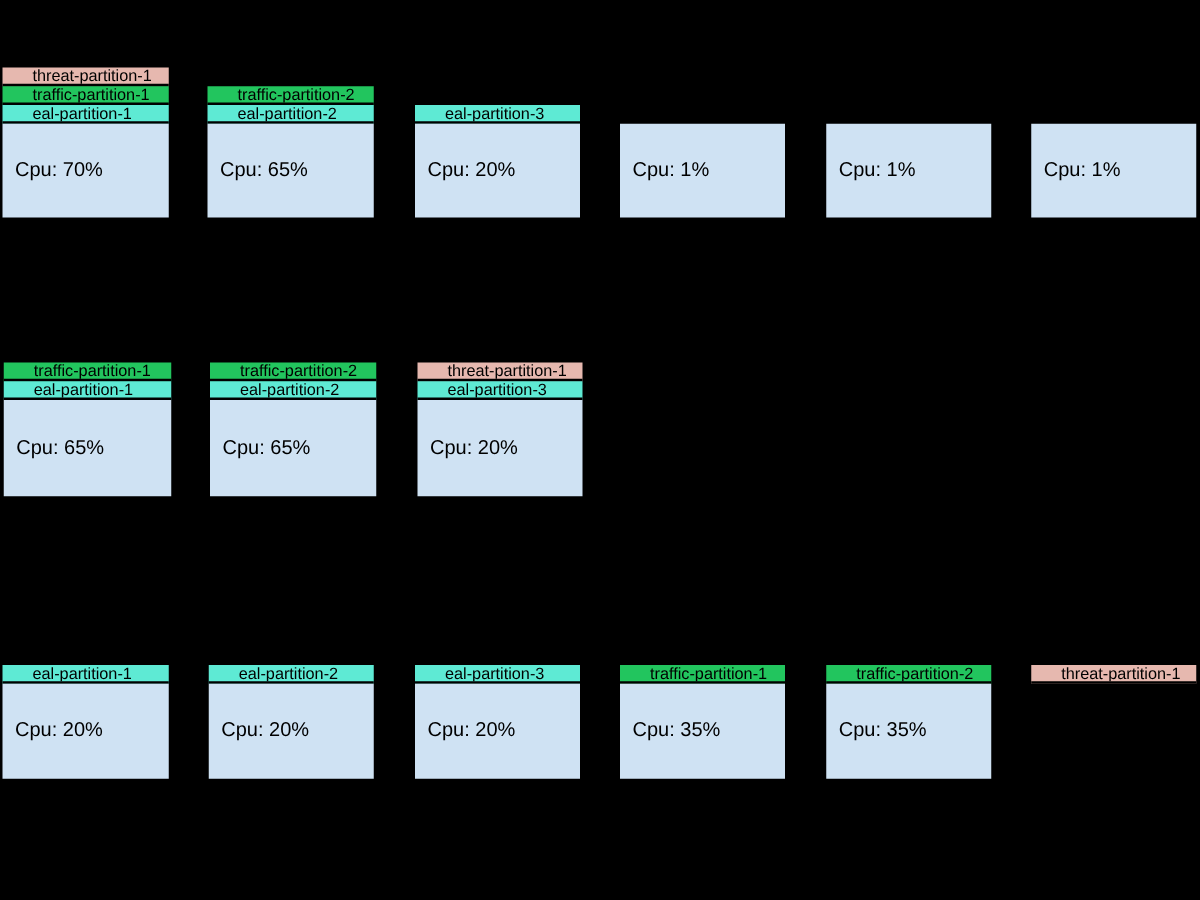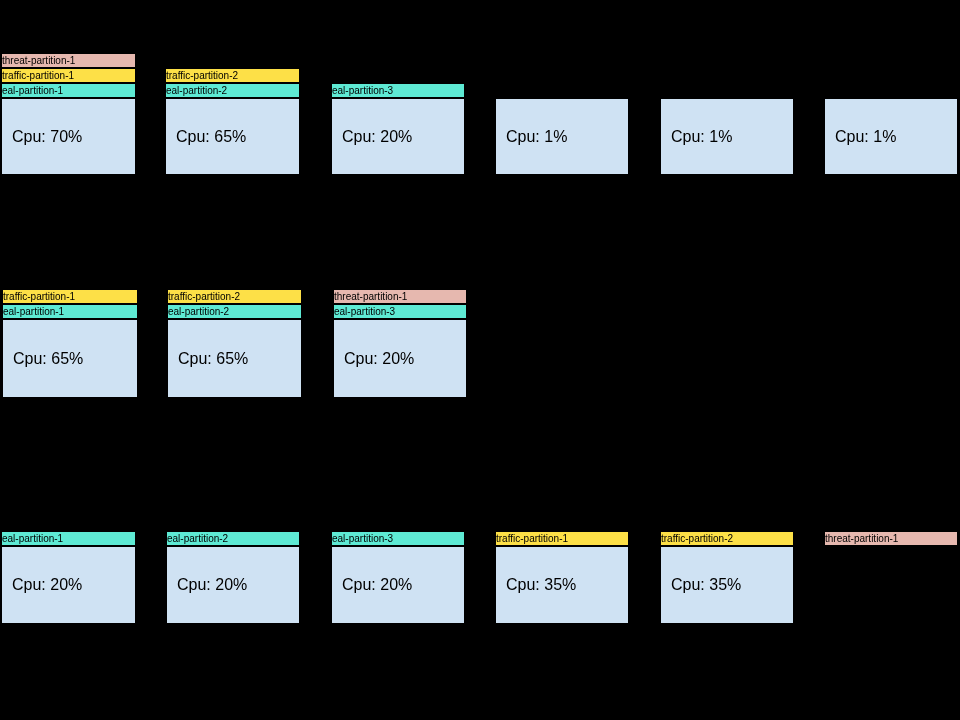--- a/index.html
+++ b/index.html
@@ -17,29 +17,29 @@
   .node {
     position: absolute;
     box-sizing: border-box;
   }
   .strip {
     box-sizing: border-box;
     height: 15px;
     border-bottom: 2px solid #000000;
     display: flex;
     align-items: flex-start;
-    padding-left: 0;
-    font-size: 10px;
+    padding-left: 24px;
+    font-size: 13px;
     line-height: 13px;
     color: #000000;
     white-space: nowrap;
     overflow: hidden;
   }
   .strip.threat  { background: #e6b8af; }
-  .strip.traffic { background: #fde047; }
+  .strip.traffic { background: #22c55e; }
   .strip.eal     { background: #5eead4; }
   .body {
     box-sizing: border-box;
     background: #cfe2f3;
     display: flex;
     align-items: center;
     padding-left: 10px;
     font-size: 16px;
     color: #000000;
     white-space: nowrap;

